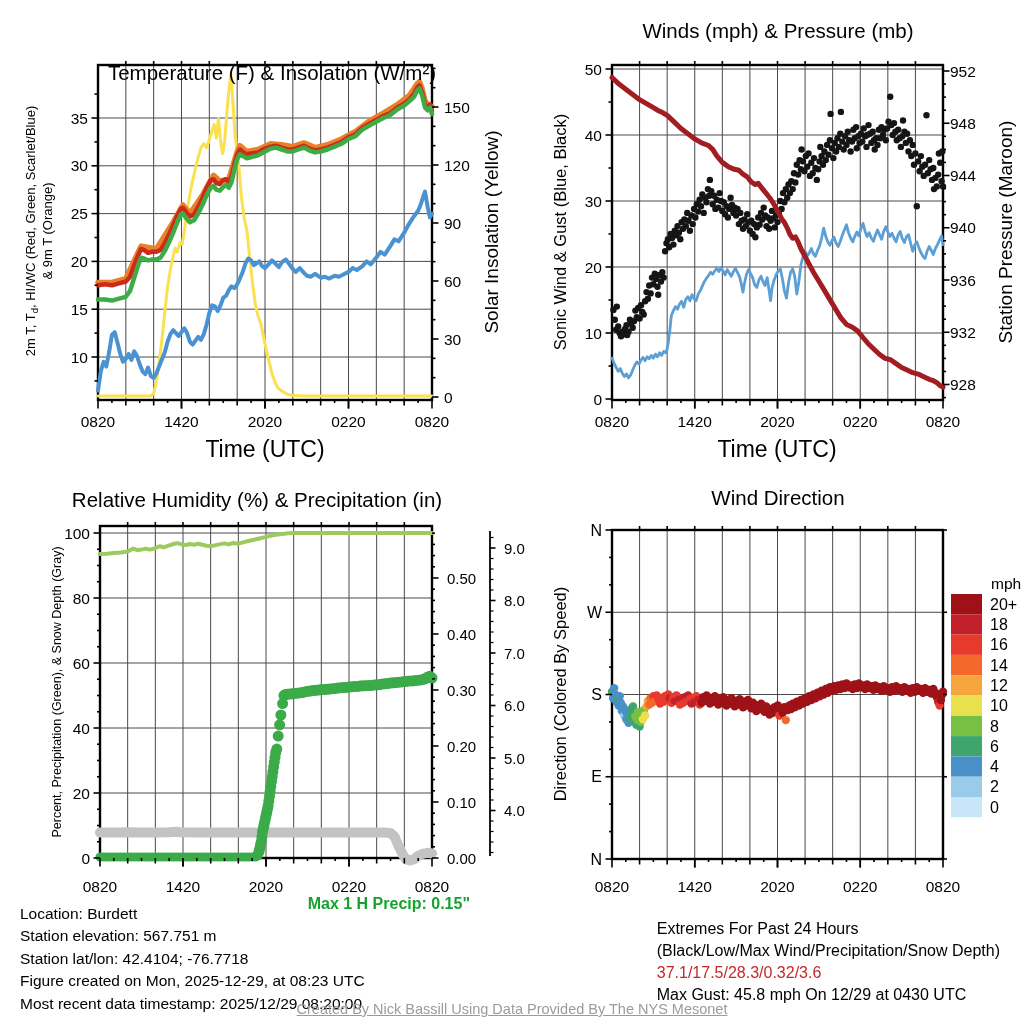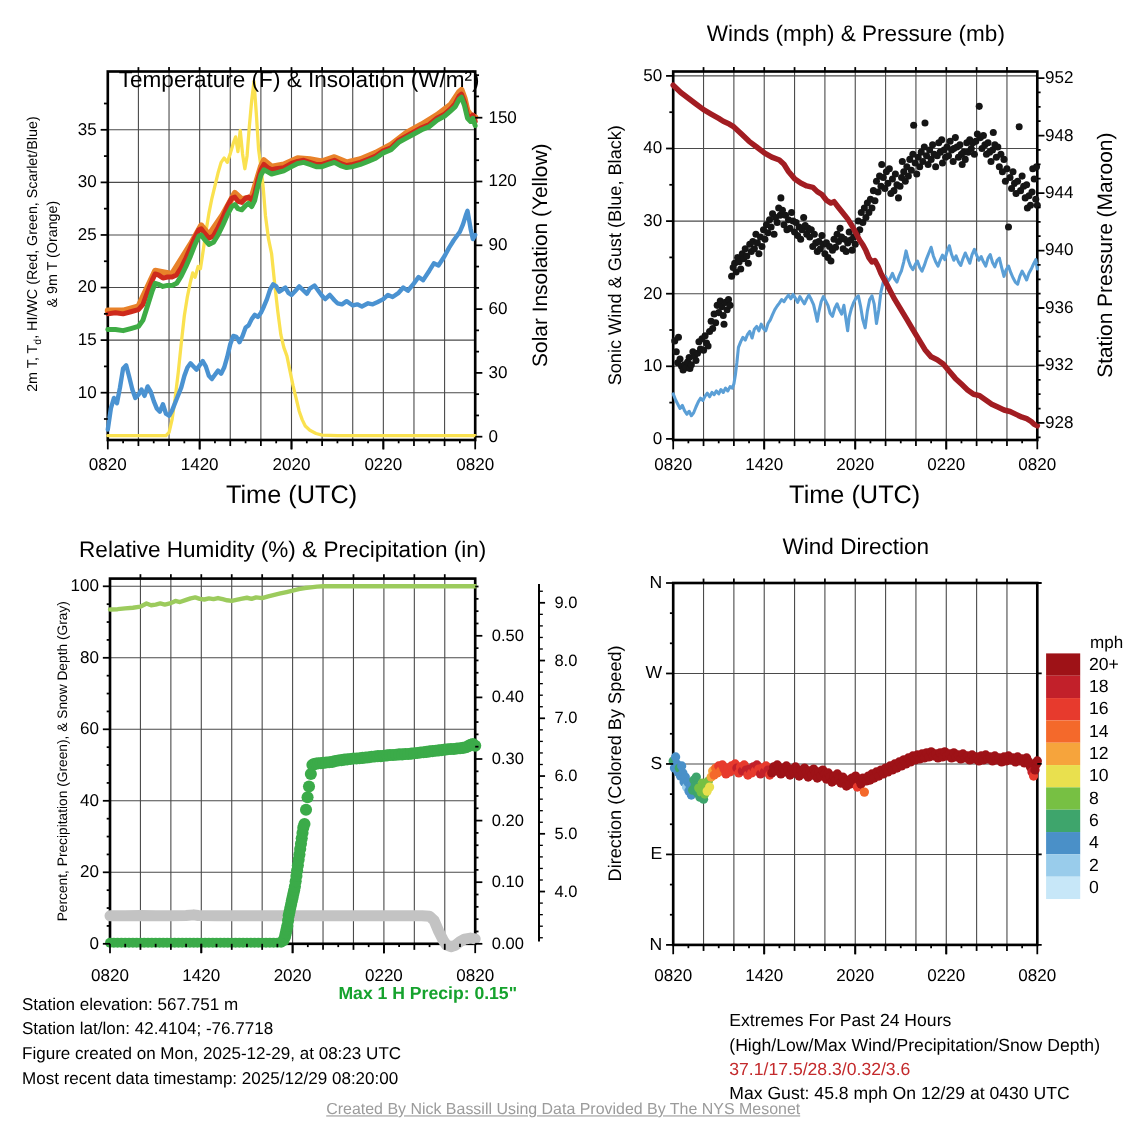--- a/index.html
+++ b/index.html
@@ -1116,26 +1116,27 @@
   </div>
   <div class="t rot" style="left:492px;top:232px;font-size:19px;">Solar Insolation (Yellow)</div>
   <div class="t rot" style="left:560px;top:232px;font-size:16.5px;">Sonic Wind &amp; Gust (Blue, Black)</div>
   <div class="t rot" style="left:1006px;top:232px;font-size:19px;">Station Pressure (Maroon)</div>
   <div class="t rot" style="left:57px;top:692px;font-size:12.5px;">Percent, Precipitation (Green), &amp; Snow Depth (Gray)</div>
   <div class="t rot" style="left:560px;top:694px;font-size:16.5px;">Direction (Colored By Speed)</div>
   <div class="t ctr xlab" style="left:265px;top:436px;">Time (UTC)</div>
   <div class="t ctr xlab" style="left:777px;top:436px;">Time (UTC)</div>
 
   <div class="t footL">
+    <div>Location: Burdett</div>
     <div>Station elevation: 567.751 m</div>
     <div>Station lat/lon: 42.4104; -76.7718</div>
     <div>Figure created on Mon, 2025-12-29, at 08:23 UTC</div>
     <div>Most recent data timestamp: 2025/12/29 08:20:00</div>
   </div>
   <div class="t maxp" id="maxp" style="color: rgb(21, 162, 45);">Max 1 H Precip: 0.15"</div>
   <div class="t extr">
     <div>Extremes For Past 24 Hours</div>
-    <div>(High/Low/Max Wind/Precipitation/Snow Depth)</div>
+    <div>(Black/Low/Max Wind/Precipitation/Snow Depth)</div>
     <div id="extrv" style="font-weight: normal; color: rgb(195, 41, 43);">37.1/17.5/28.3/0.32/3.6</div>
     <div>Max Gust: 45.8 mph On 12/29 at 0430 UTC</div>
   </div>
   <div class="t credit" id="credit" style="color: rgb(155, 155, 155);">Created By Nick Bassill Using Data Provided By The NYS Mesonet</div>
 </div>
 
 </body></html>

